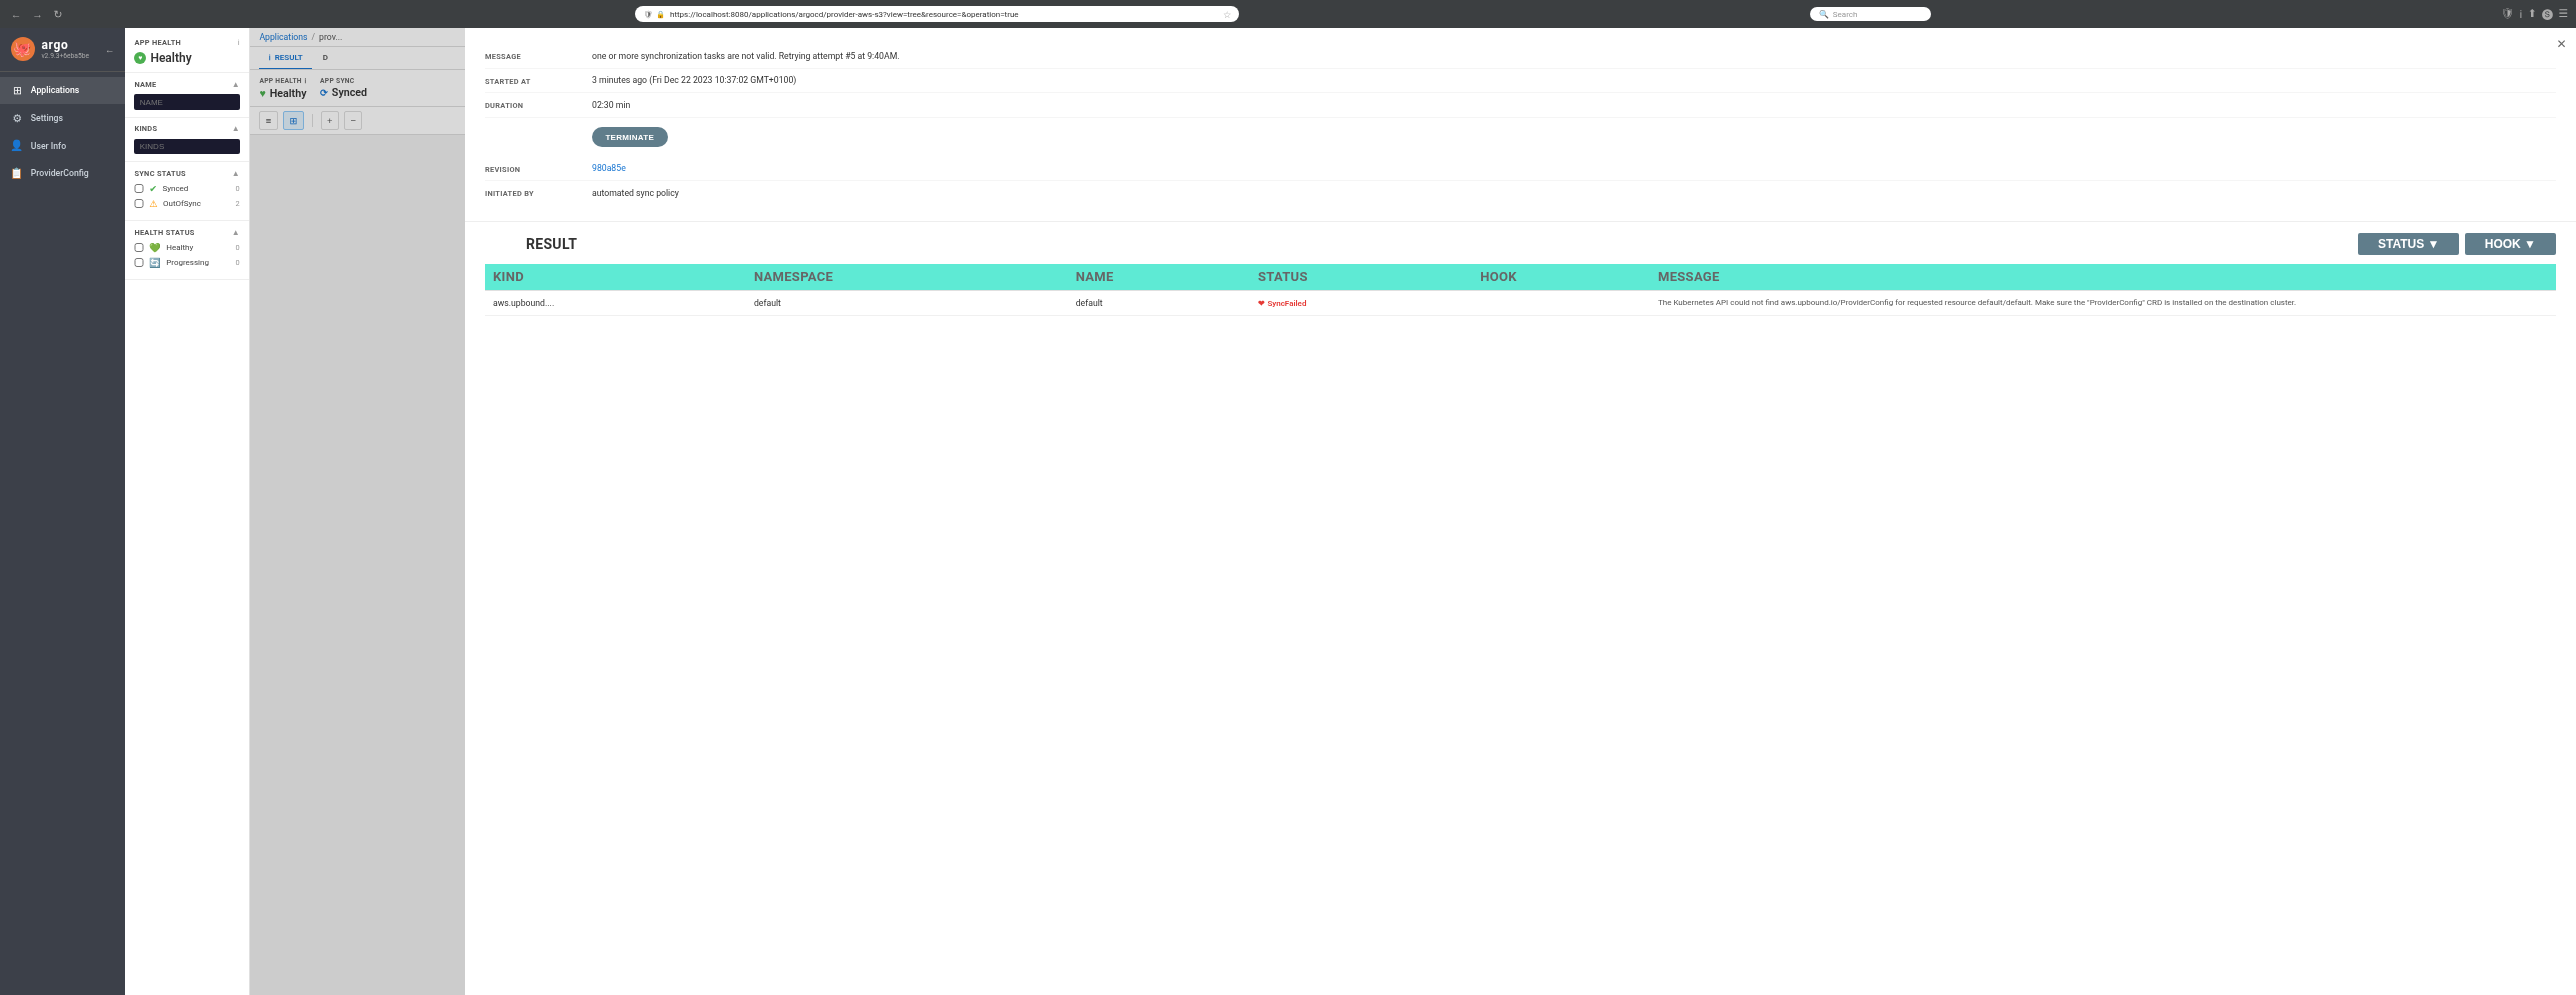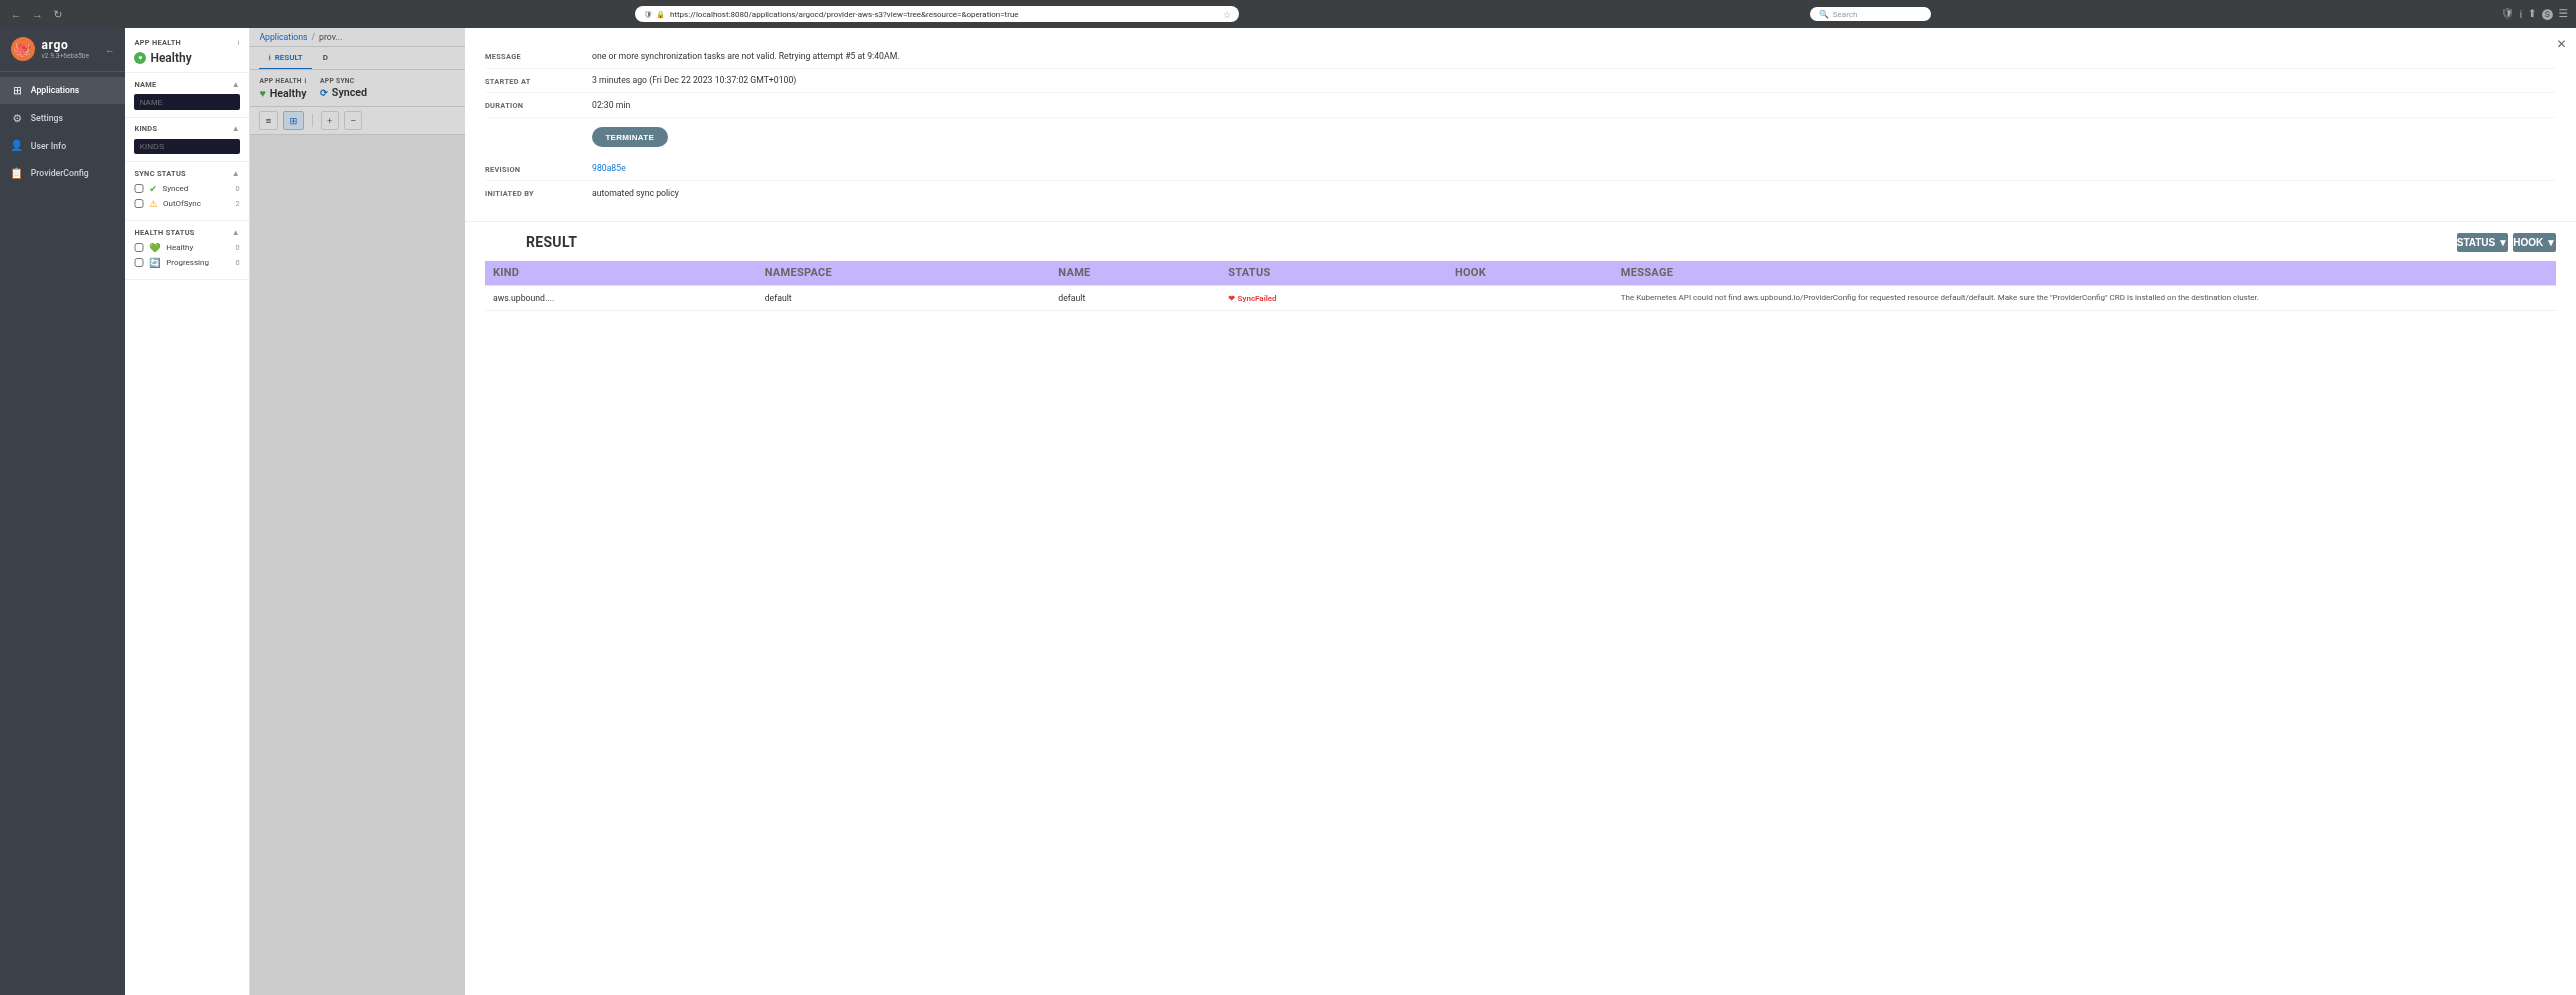--- a/index.html
+++ b/index.html
@@ -131,30 +131,30 @@
     .terminate-row { display: flex; padding: 9.4px 0; }
     .terminate-row .op-label { width: 107px; }
 
     
     .result-section { padding: 10.7px 20px; }
     .result-header { display: flex; justify-content: space-between; align-items: center; margin-bottom: 9.4px; }
     .result-label { font-size: 14px; font-weight: 700; color: #333; text-transform: uppercase; letter-spacing: 0.3px; padding-left: 41px; }
     .result-filter-btns { display: flex; gap: 5.4px; }
     .result-filter-btn {
       background: #607d8b; color: #fff; border: none; border-radius: 2px;
-      padding: 4px 0; font-size: 10px; font-weight: 600; cursor: pointer;
+      padding: 4px 20px; font-size: 12px; font-weight: 600; cursor: pointer;
       display: flex; align-items: center; gap: 2.7px;
     }
 
     
     .result-table { width: 100%; border-collapse: collapse; }
     .result-table th {
-      text-align: left; font-size: 11px; font-weight: 700; text-transform: uppercase;
+      text-align: left; font-size: 13px; font-weight: 700; text-transform: uppercase;
       color: #666; letter-spacing: 0.3px; padding: 5.4px 8px; border-bottom: 0.7px solid #e0e0e0;
-      background: #c4b5fd;
+      background: #5eead4;
     }
     .result-table td { padding: 6.7px 8px; font-size: 8.7px; color: #333; border-bottom: 0.7px solid #f0f0f0; }
     .sync-failed-badge { color: #e53935; display: flex; align-items: center; gap: 2.7px; font-size: 8px; font-weight: 600; }
 
     
     .argo-octo { font-size: 14.8px; }
   </style>
 </head>
 <body>
 

